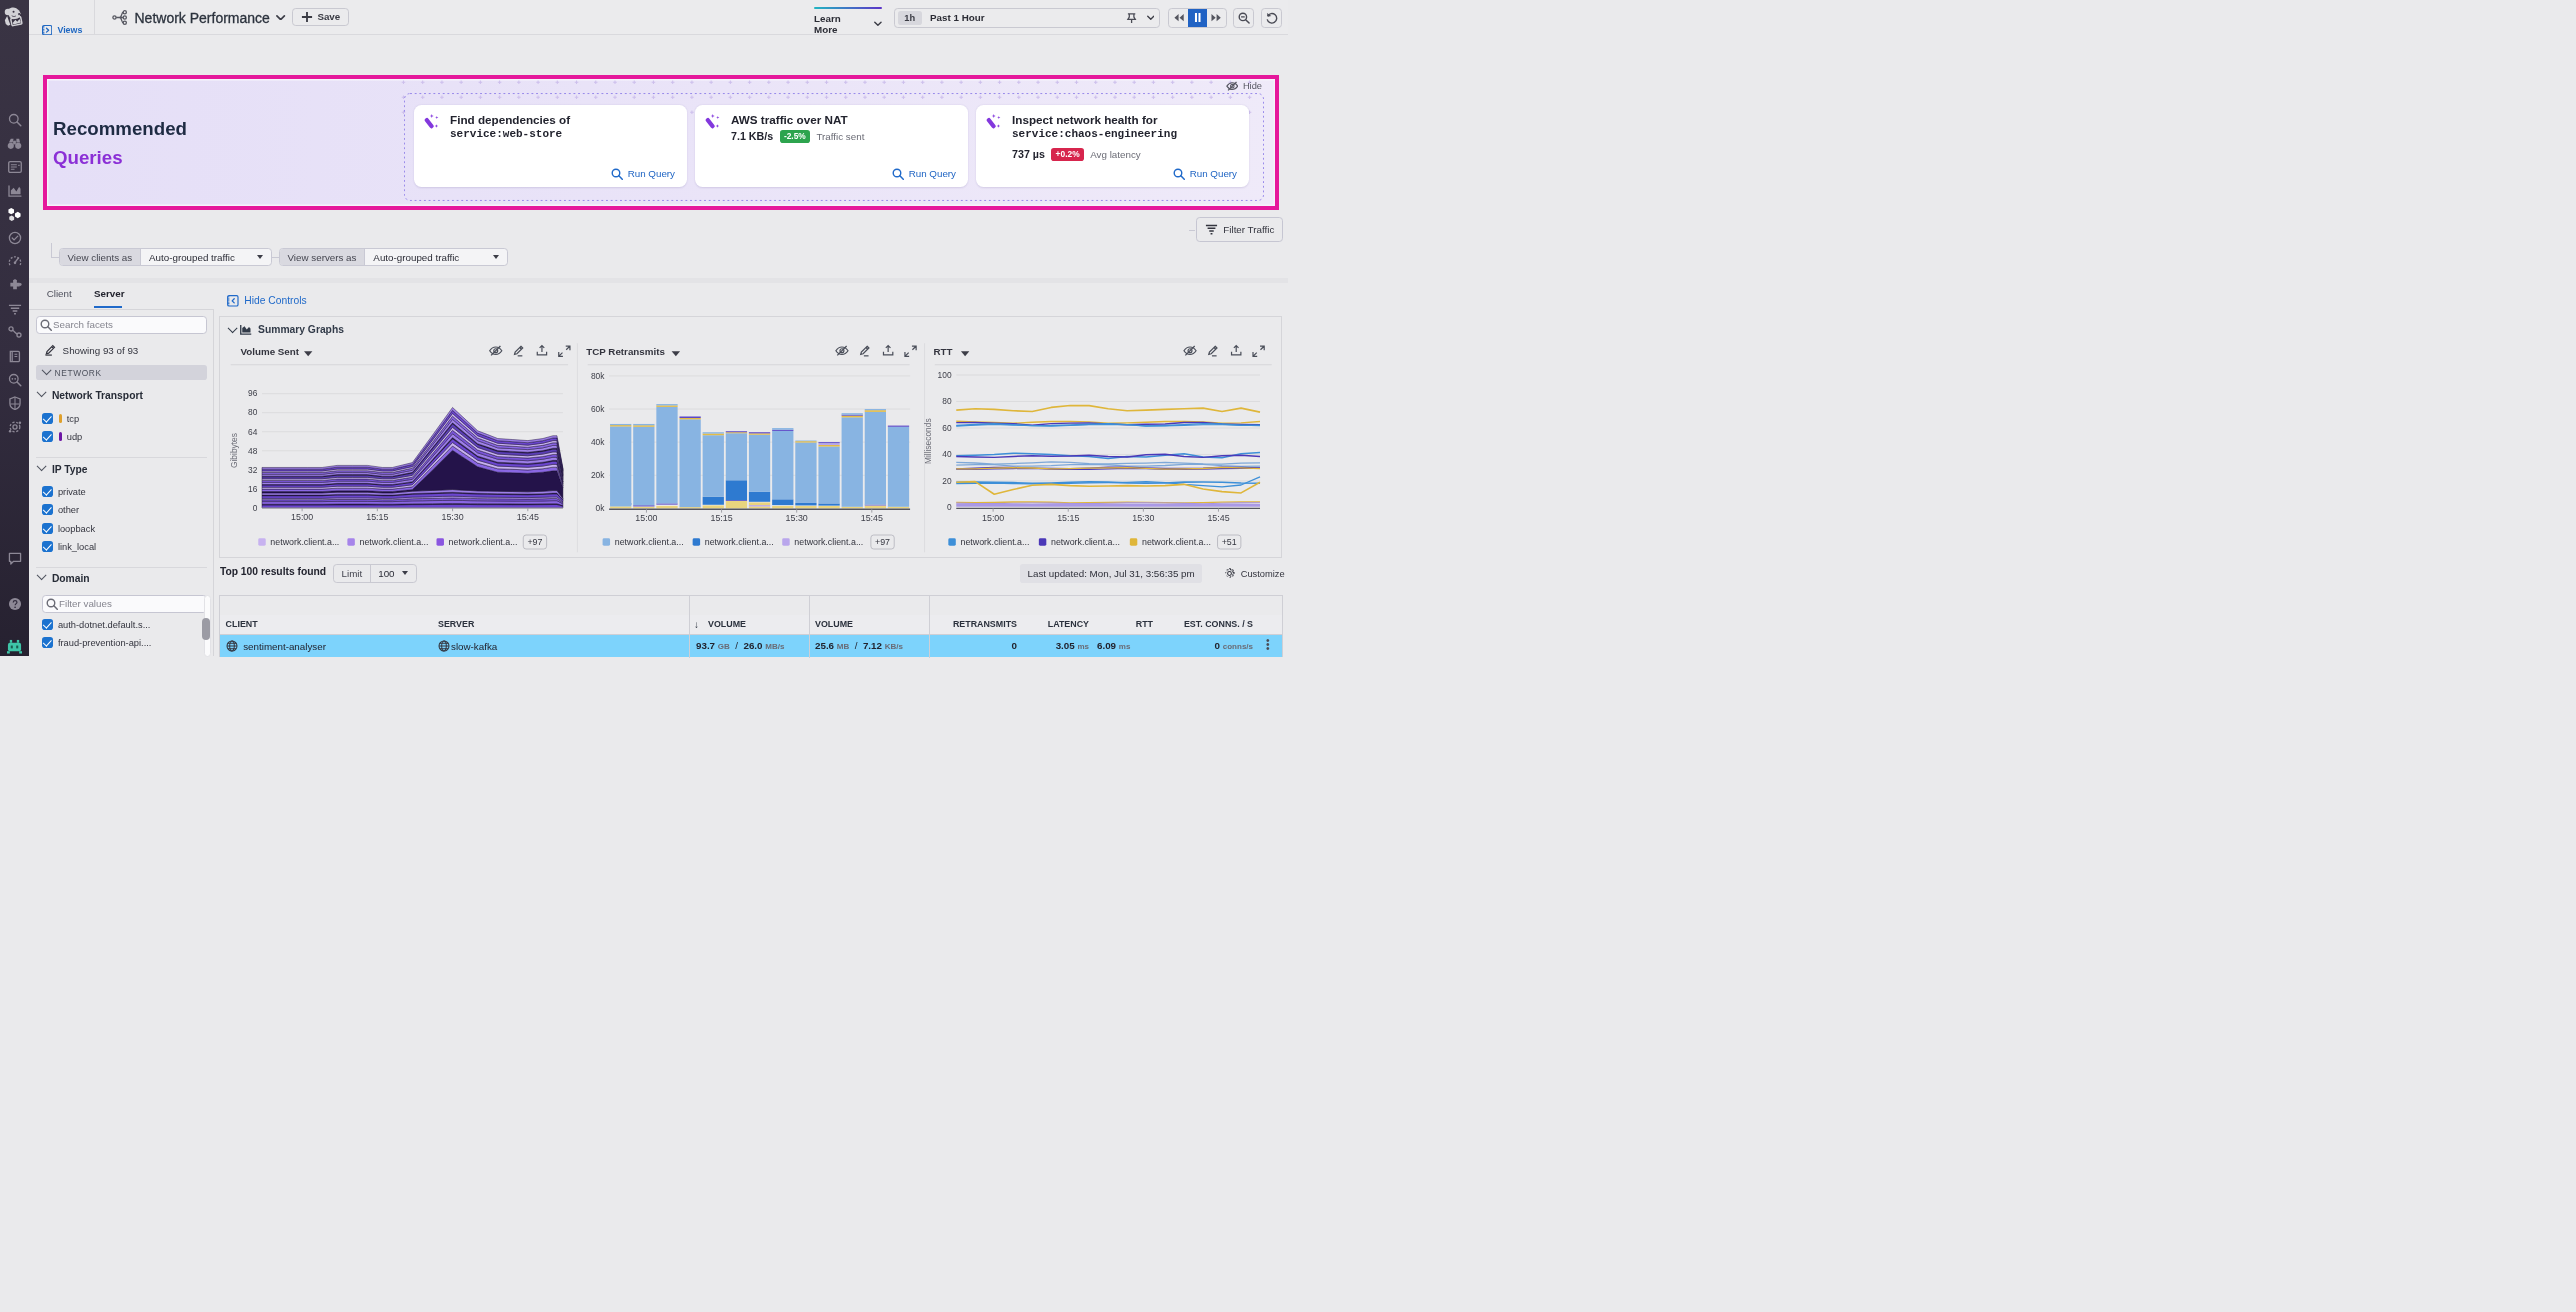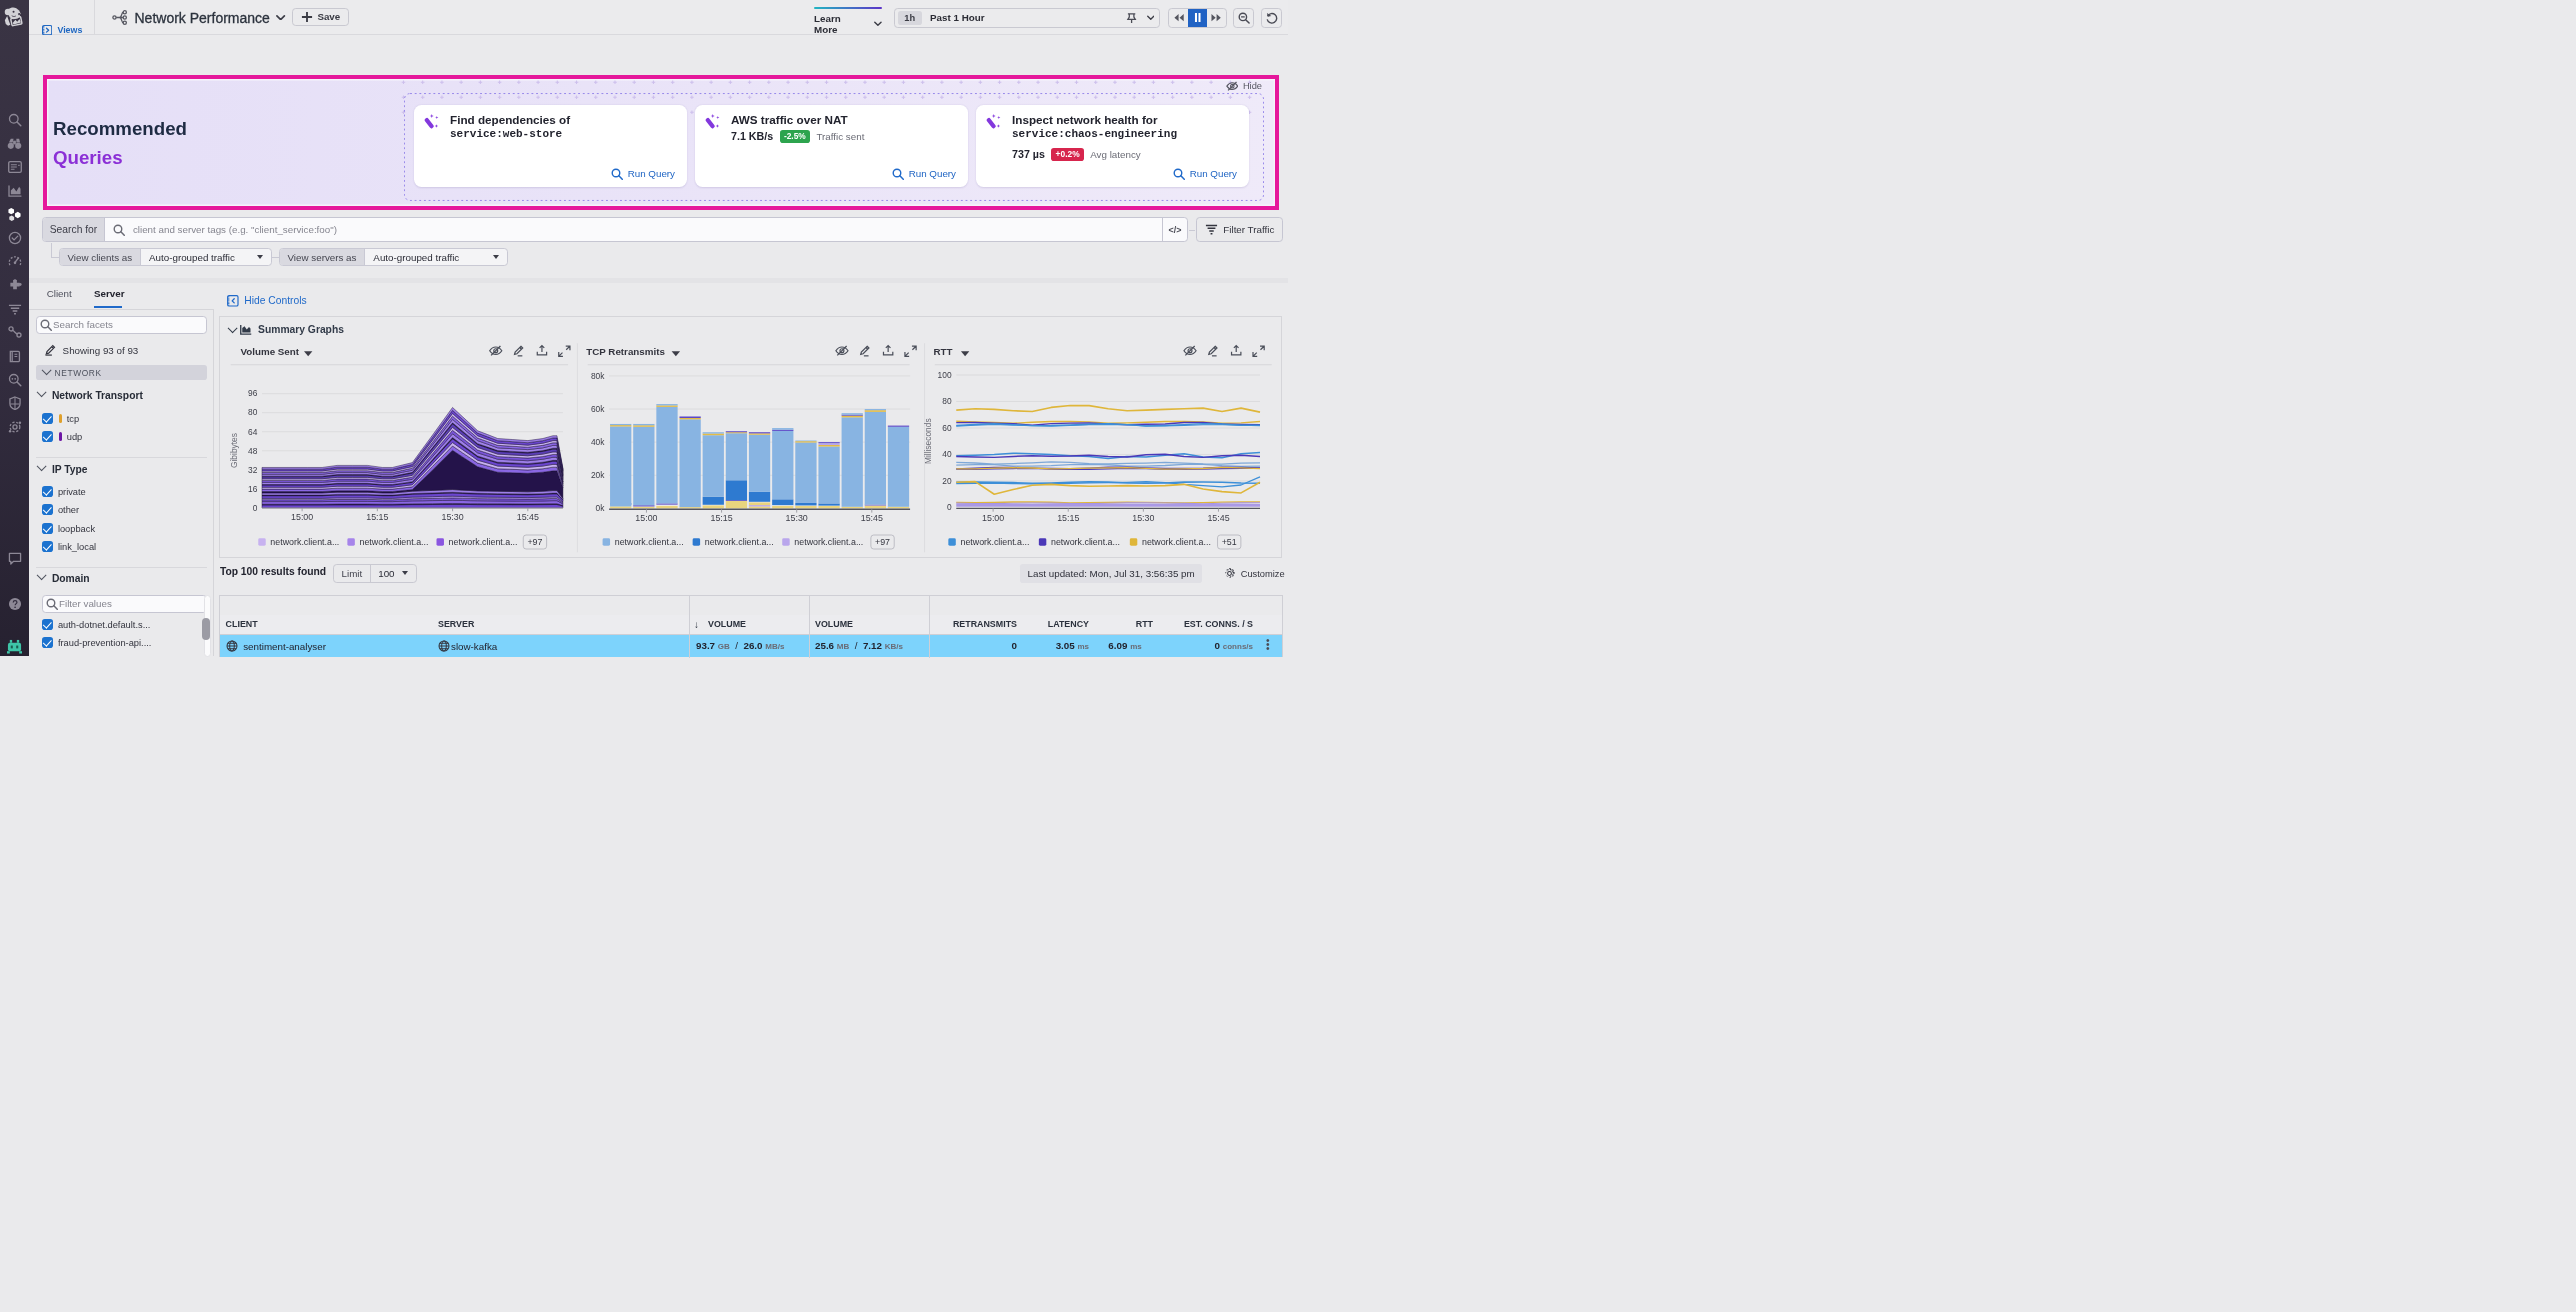--- a/index.html
+++ b/index.html
@@ -545,31 +545,20 @@
     <div class="runq">
           <svg width="12" height="12" viewBox="0 0 13 13">
             <circle cx="5.4" cy="5.4" r="4.1" fill="none" stroke="#1f69c9" stroke-width="1.5"></circle>
             <path d="M8.5 8.5L12.2 12.2" stroke="#1f69c9" stroke-width="1.6" stroke-linecap="round"></path>
           </svg>
           <span>Run Query</span>
         </div>
   </div>
 </div>
 
-<div id="searchwrap">
-  <div class="sflabel">Search for</div>
-  <div class="sfph">
-        <svg width="12" height="12" viewBox="0 0 13 13">
-          <circle cx="5.4" cy="5.4" r="4.1" fill="none" stroke="#6a6b75" stroke-width="1.5"></circle>
-          <path d="M8.5 8.5L12.2 12.2" stroke="#6a6b75" stroke-width="1.6" stroke-linecap="round"></path>
-        </svg>
-        <span>client and server tags (e.g. "client_service:foo")</span>
-      </div>
-  <div class="codecap">&lt;/&gt;</div>
-</div>
 <div id="ftbtn">
       <svg width="13" height="11.2" viewBox="0 0 14 12">
         <g stroke="#33343e" stroke-width="1.6">
           <path d="M1 1.5h12M2.8 4.5h8.4M4.6 7.5h4.8M6 10.5h2"></path>
         </g>
       </svg>
       <span>Filter Traffic</span>
     </div>
 <div class="connline" style="left:51px;top:243px;width:0.9px;height:15px"></div>
 <div class="connline" style="left:51px;top:257px;width:7.5px;height:0.9px"></div>
@@ -1024,21 +1013,21 @@
               <ellipse cx="6.5" cy="6.5" rx="2.5" ry="5.4"></ellipse>
               <path d="M1.2 6.5h10.6M2 3.6h9M2 9.4h9"></path>
             </g>
           </svg>
           <span>slow-kafka</span>
         </div>
     <div class="tv" style="left:476px"><span class="bold">93.7</span> <span class="unit">GB</span>&nbsp;&nbsp;/&nbsp;&nbsp;<span class="bold">26.0</span> <span class="unit">MB/s</span></div>
     <div class="tv" style="left:595px"><span class="bold">25.6</span> <span class="unit">MB</span>&nbsp;&nbsp;/&nbsp;&nbsp;<span class="bold">7.12</span> <span class="unit">KB/s</span></div>
     <div class="tv bold" style="left:709px;width:88px;text-align:right">0</div>
     <div class="tv" style="left:803px;width:66px;text-align:right"><span class="bold">3.05</span> <span class="unit">ms</span></div>
-    <div class="tv" style="left:877px;width:56px;text-align:center"><span class="bold">6.09</span> <span class="unit">ms</span></div>
+    <div class="tv" style="left:877px;width:56px;text-align:left"><span class="bold">6.09</span> <span class="unit">ms</span></div>
     <div class="tv" style="left:943px;width:90px;text-align:right"><span class="bold">0</span> <span class="unit">conns/s</span></div>
     <div class="kebab">•<br>•<br>•</div>
   </div>
   <div class="tcol" style="left:469px;height:62px"></div>
   <div class="tcol" style="left:589px;height:62px"></div>
   <div class="tcol" style="left:709px;height:62px"></div>
 </div>
 </div>
 
 </body></html>

